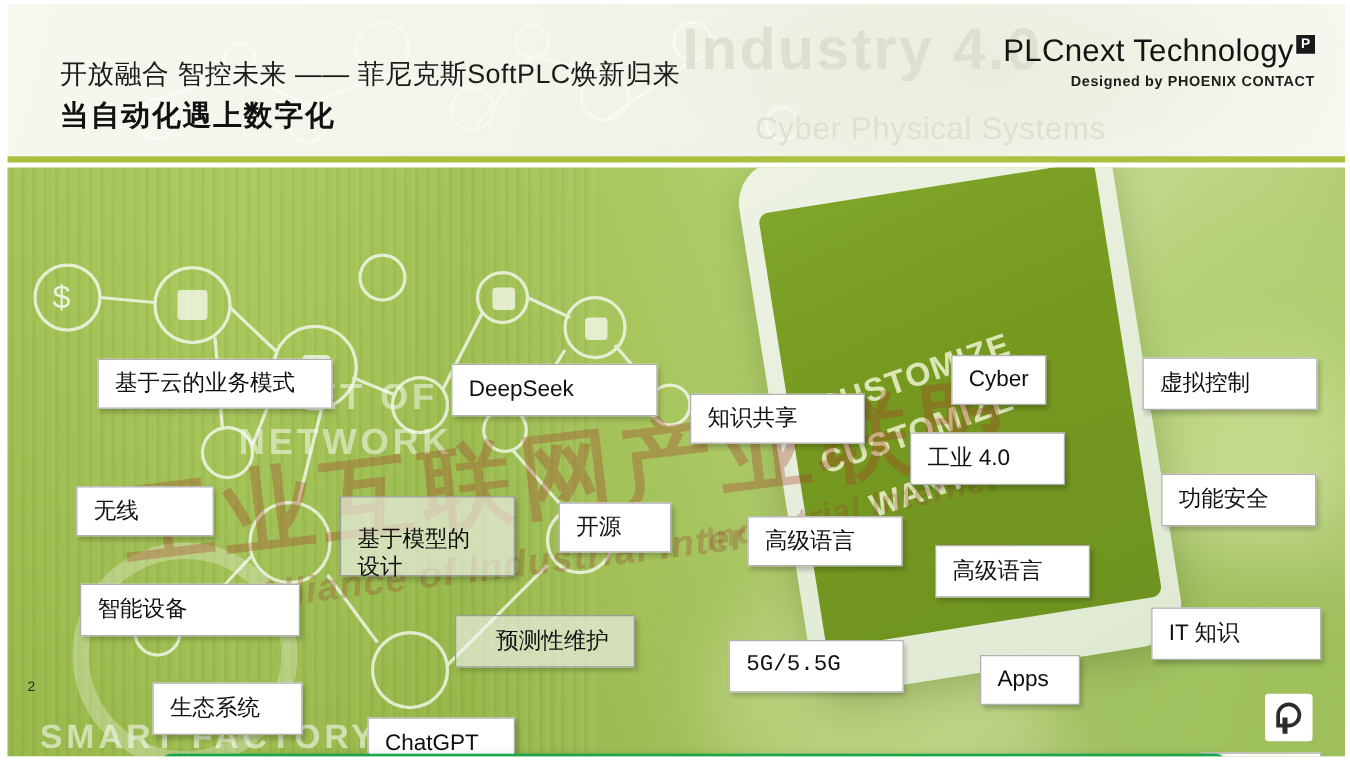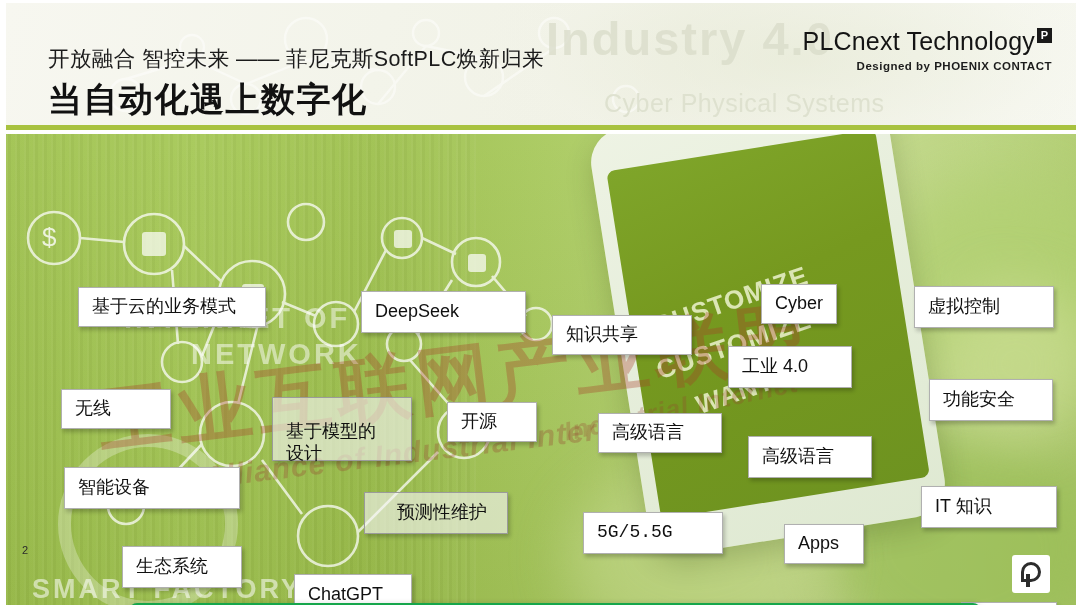--- a/index.html
+++ b/index.html
@@ -57,21 +57,21 @@
     position: absolute;
     left: 42px; top: 41px;
     font-size: 21.5px;
     color: #1b1b1b;
     letter-spacing: 0.4px;
     white-space: nowrap;
   }
   .header-title {
     position: absolute;
     left: 42px; top: 74px;
-    font-size: 34px;
+    font-size: 23px;
     font-weight: 700;
     color: #111111;
     letter-spacing: 1.5px;
     white-space: nowrap;
   }
 
   
   .brand {
     position: absolute;
     right: 24px; top: 24px;

